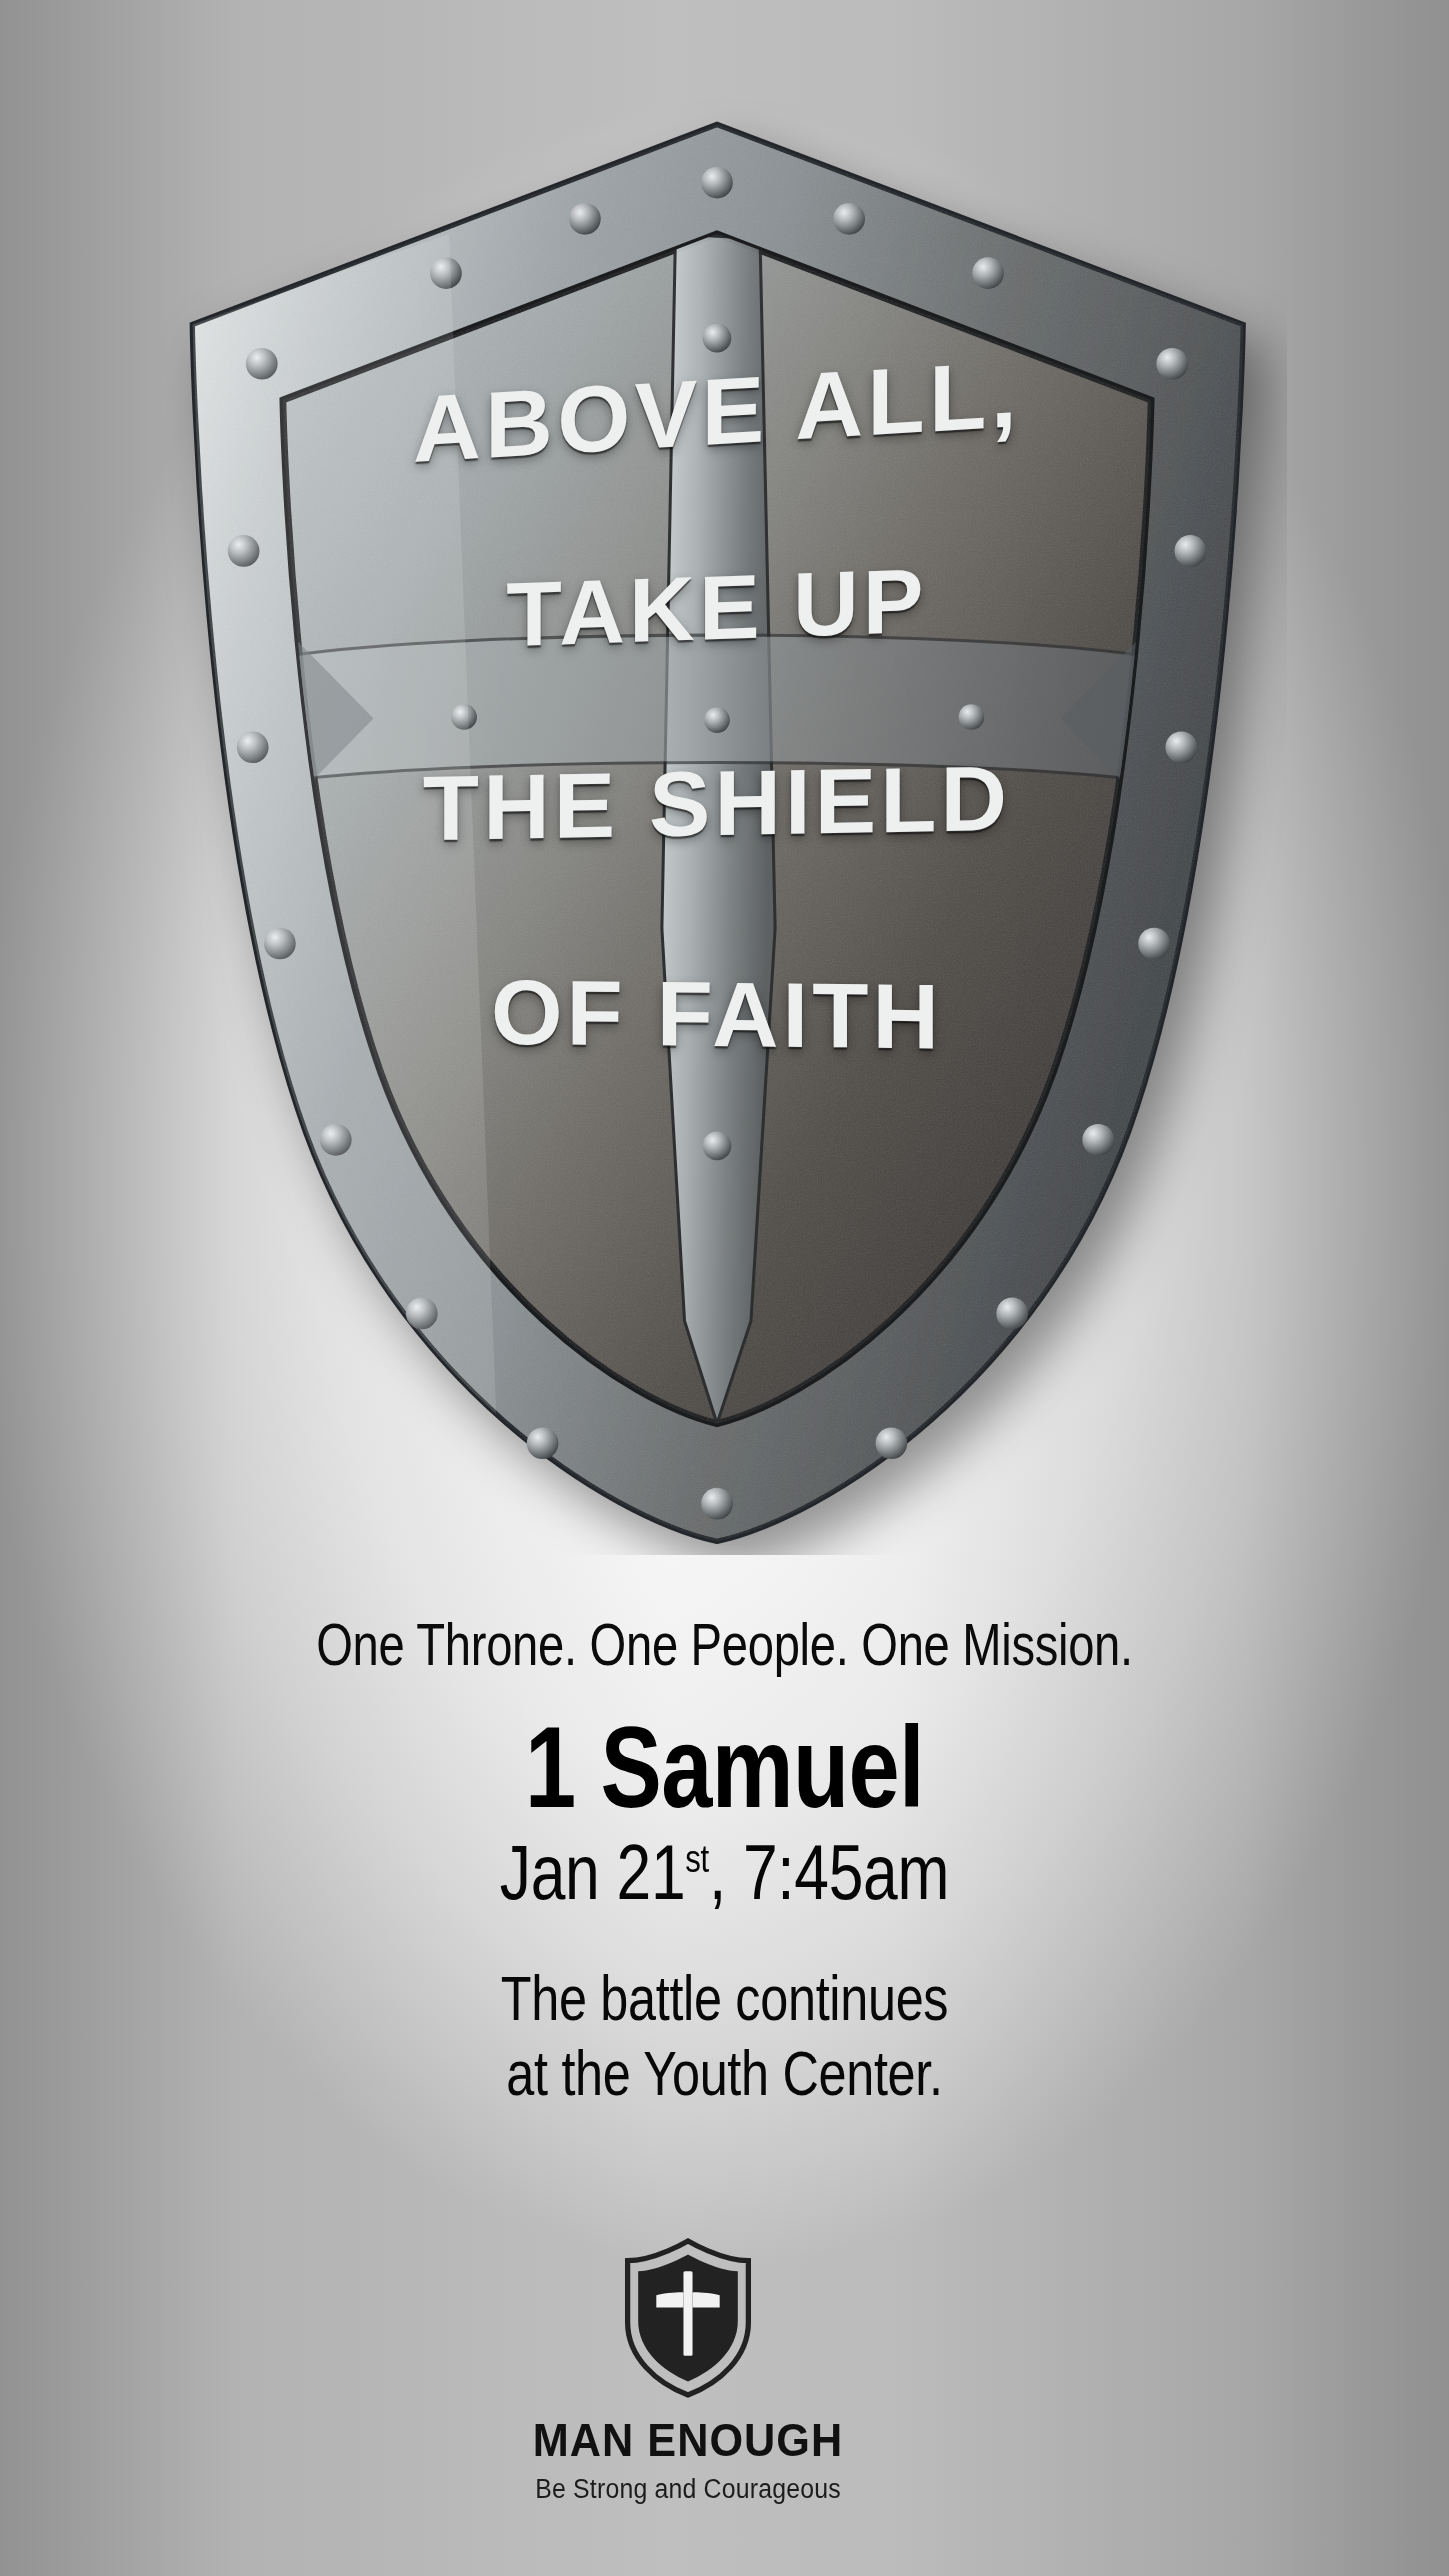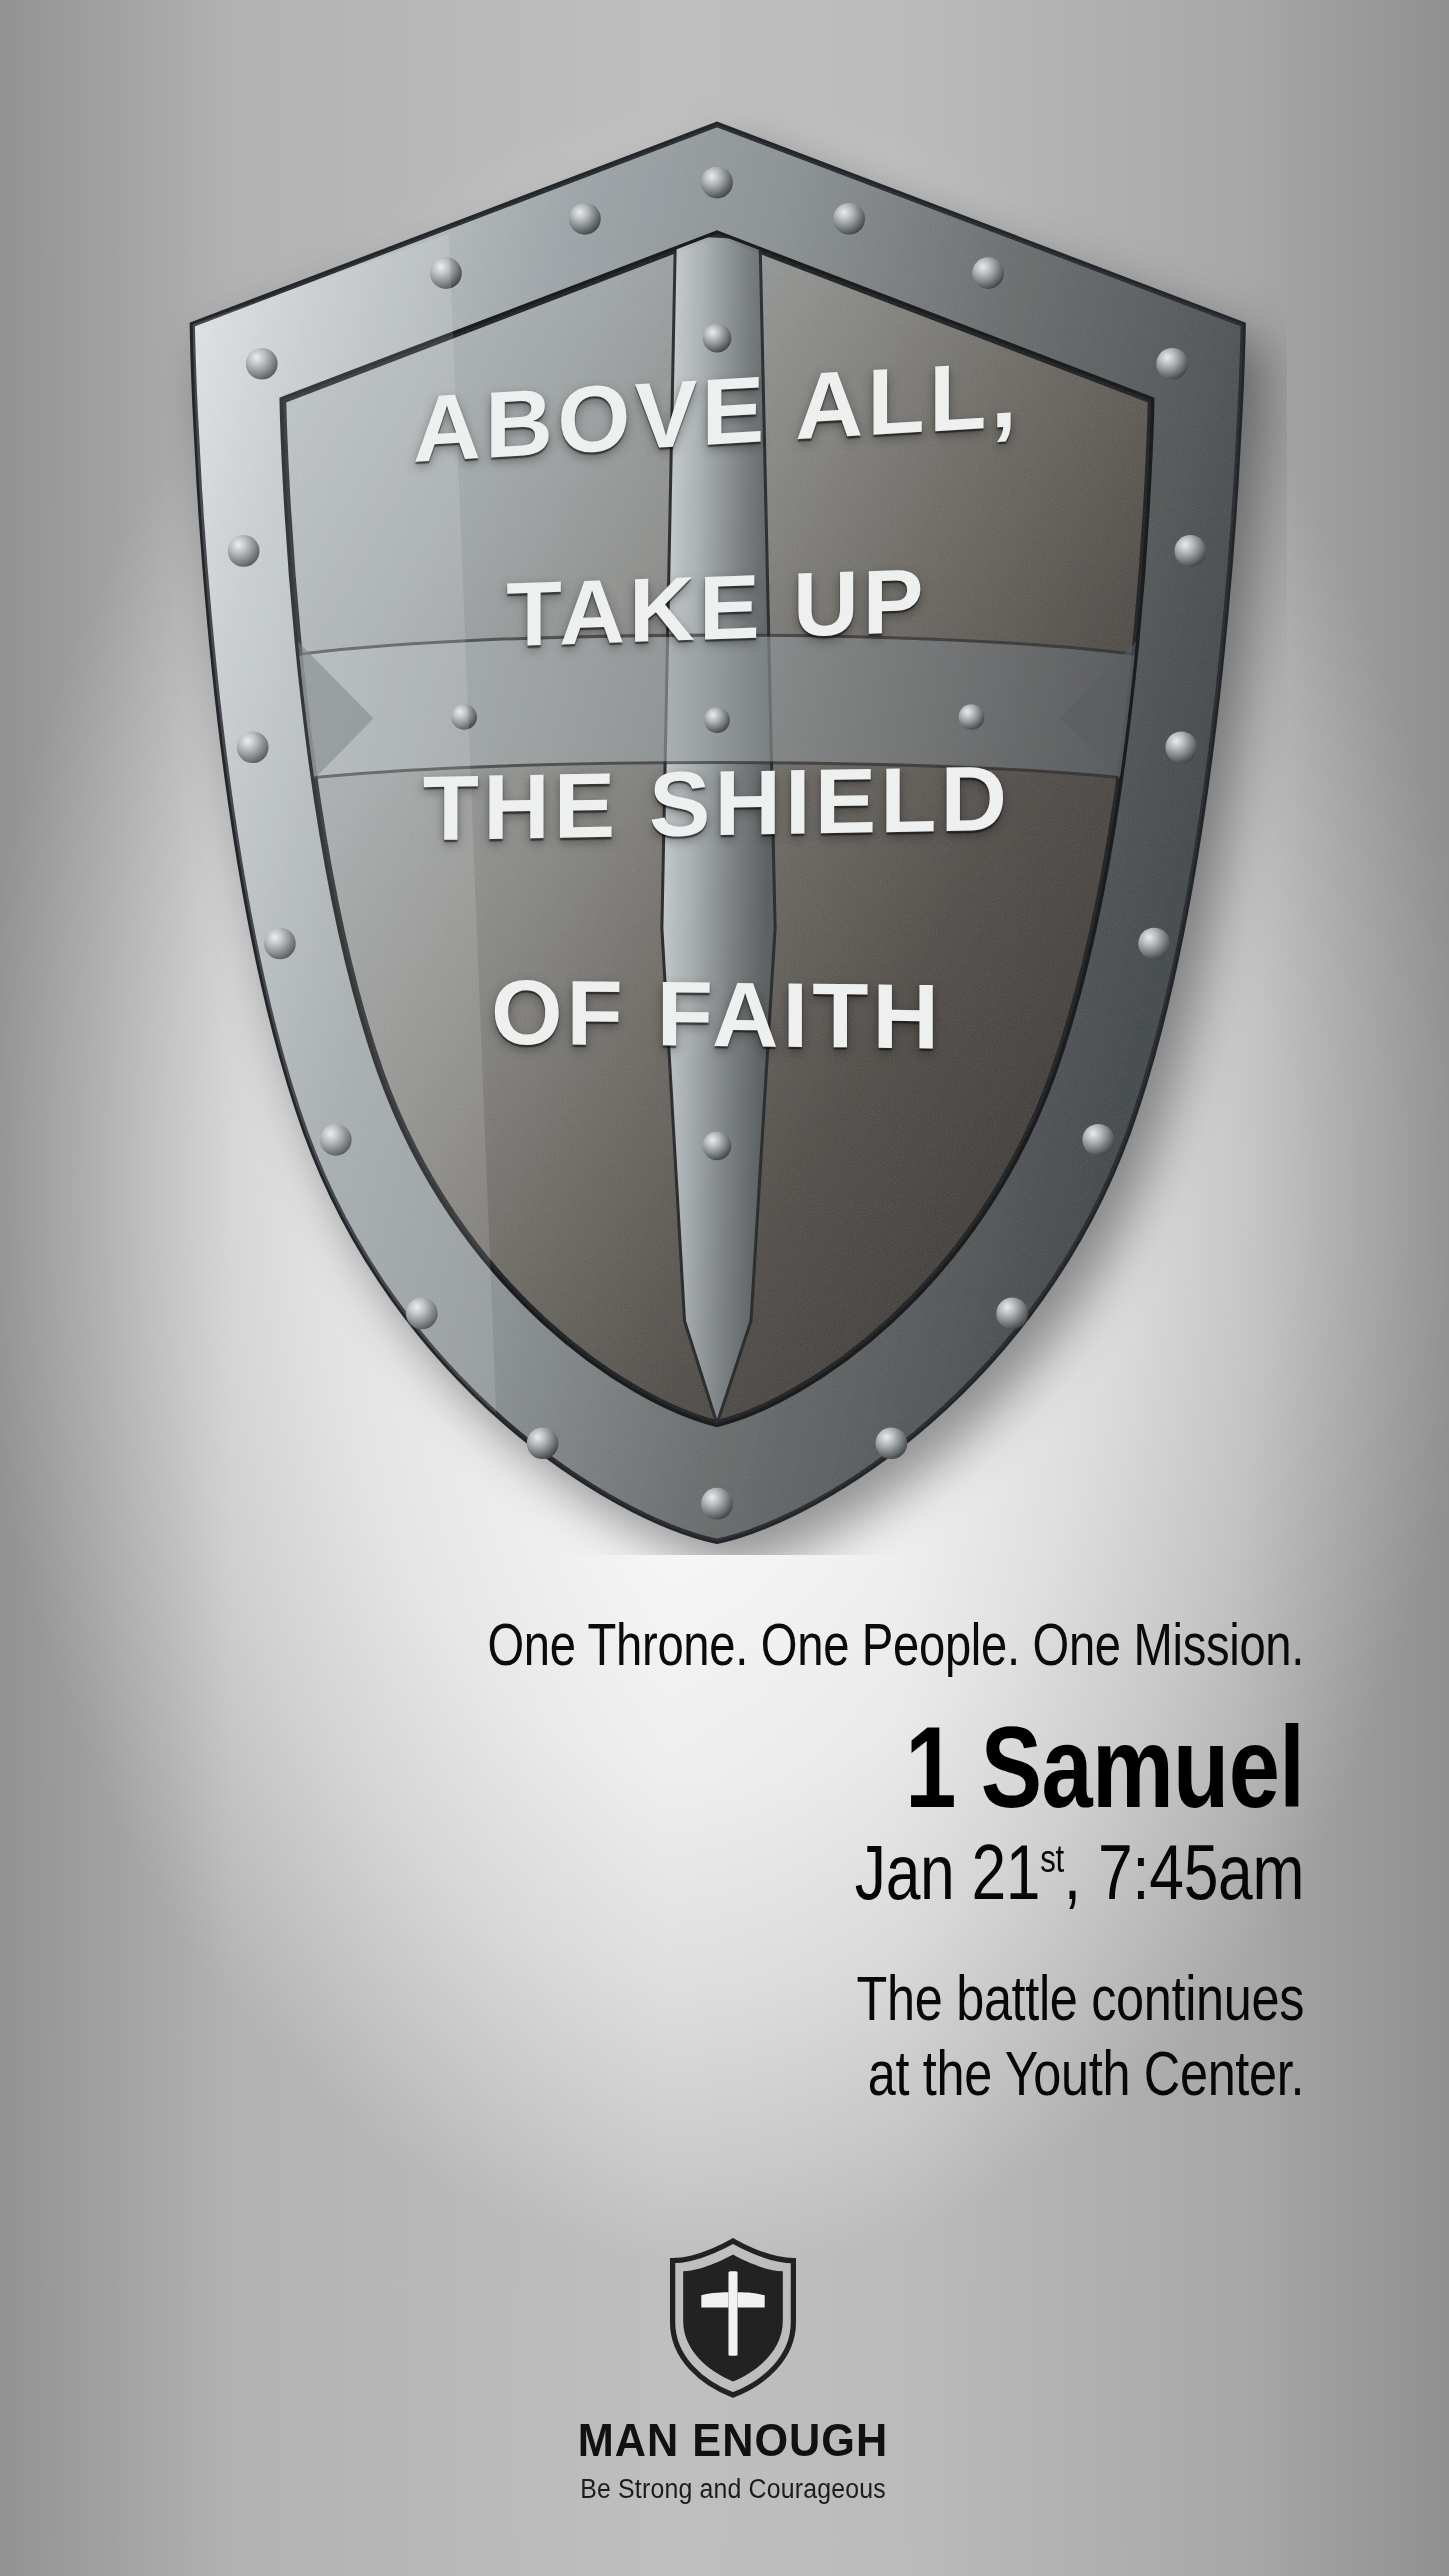--- a/index.html
+++ b/index.html
@@ -40,21 +40,21 @@
     pointer-events:none;
     white-space:nowrap;
   }
   #sh1{left:0;top:260px;font-size:94px;transform:skewY(-3.4deg);}
   #sh2{left:0;top:458px;font-size:91px;transform:skewY(-2.0deg);}
   #sh3{left:0;top:653px;font-size:92px;transform:skewY(-1.0deg);}
   #sh4{left:0;top:864px;font-size:92px;transform:skewY(0.6deg);}
 
   
   #copy{
-    position:absolute;left:0;top:1615px;width:1449px;text-align:right;
+    position:absolute;left:0;top:1615px;width:1449px;text-align:center;
   }
   .tagline{
     font-size:59px;font-weight:400;color:#0b0b0b;
     letter-spacing:-0.4px;line-height:1.05;
     font-family:"Liberation Sans","DejaVu Sans",sans-serif;
     transform:scaleX(.80);transform-origin:50% 50%;
   }
   .book{
     margin-top:33px;
     font-size:115px;font-weight:700;color:#000;
@@ -70,21 +70,21 @@
   .datetime sup{font-size:.50em;vertical-align:super;line-height:0;}
   .blurb{
     margin-top:47px;
     font-size:63px;font-weight:400;color:#080808;
     line-height:1.18;letter-spacing:-0.4px;
     transform:scaleX(.80);transform-origin:50% 50%;
   }
 
   
   #brand{
-    position:absolute;left:0;top:2238px;width:1376px;text-align:center;padding-left:45px;
+    position:absolute;left:0;top:2238px;width:1376px;text-align:center;
   }
   #brand .mark{display:block;margin:0 auto;width:130px;height:160px;}
   .brand-name{
     margin-top:13.6px;
     font-size:47px;font-weight:700;color:#111;
     letter-spacing:1.1px;
     transform:scaleX(.92);transform-origin:50% 50%;
   }
   .brand-sub{
     margin-top:7.5px;

